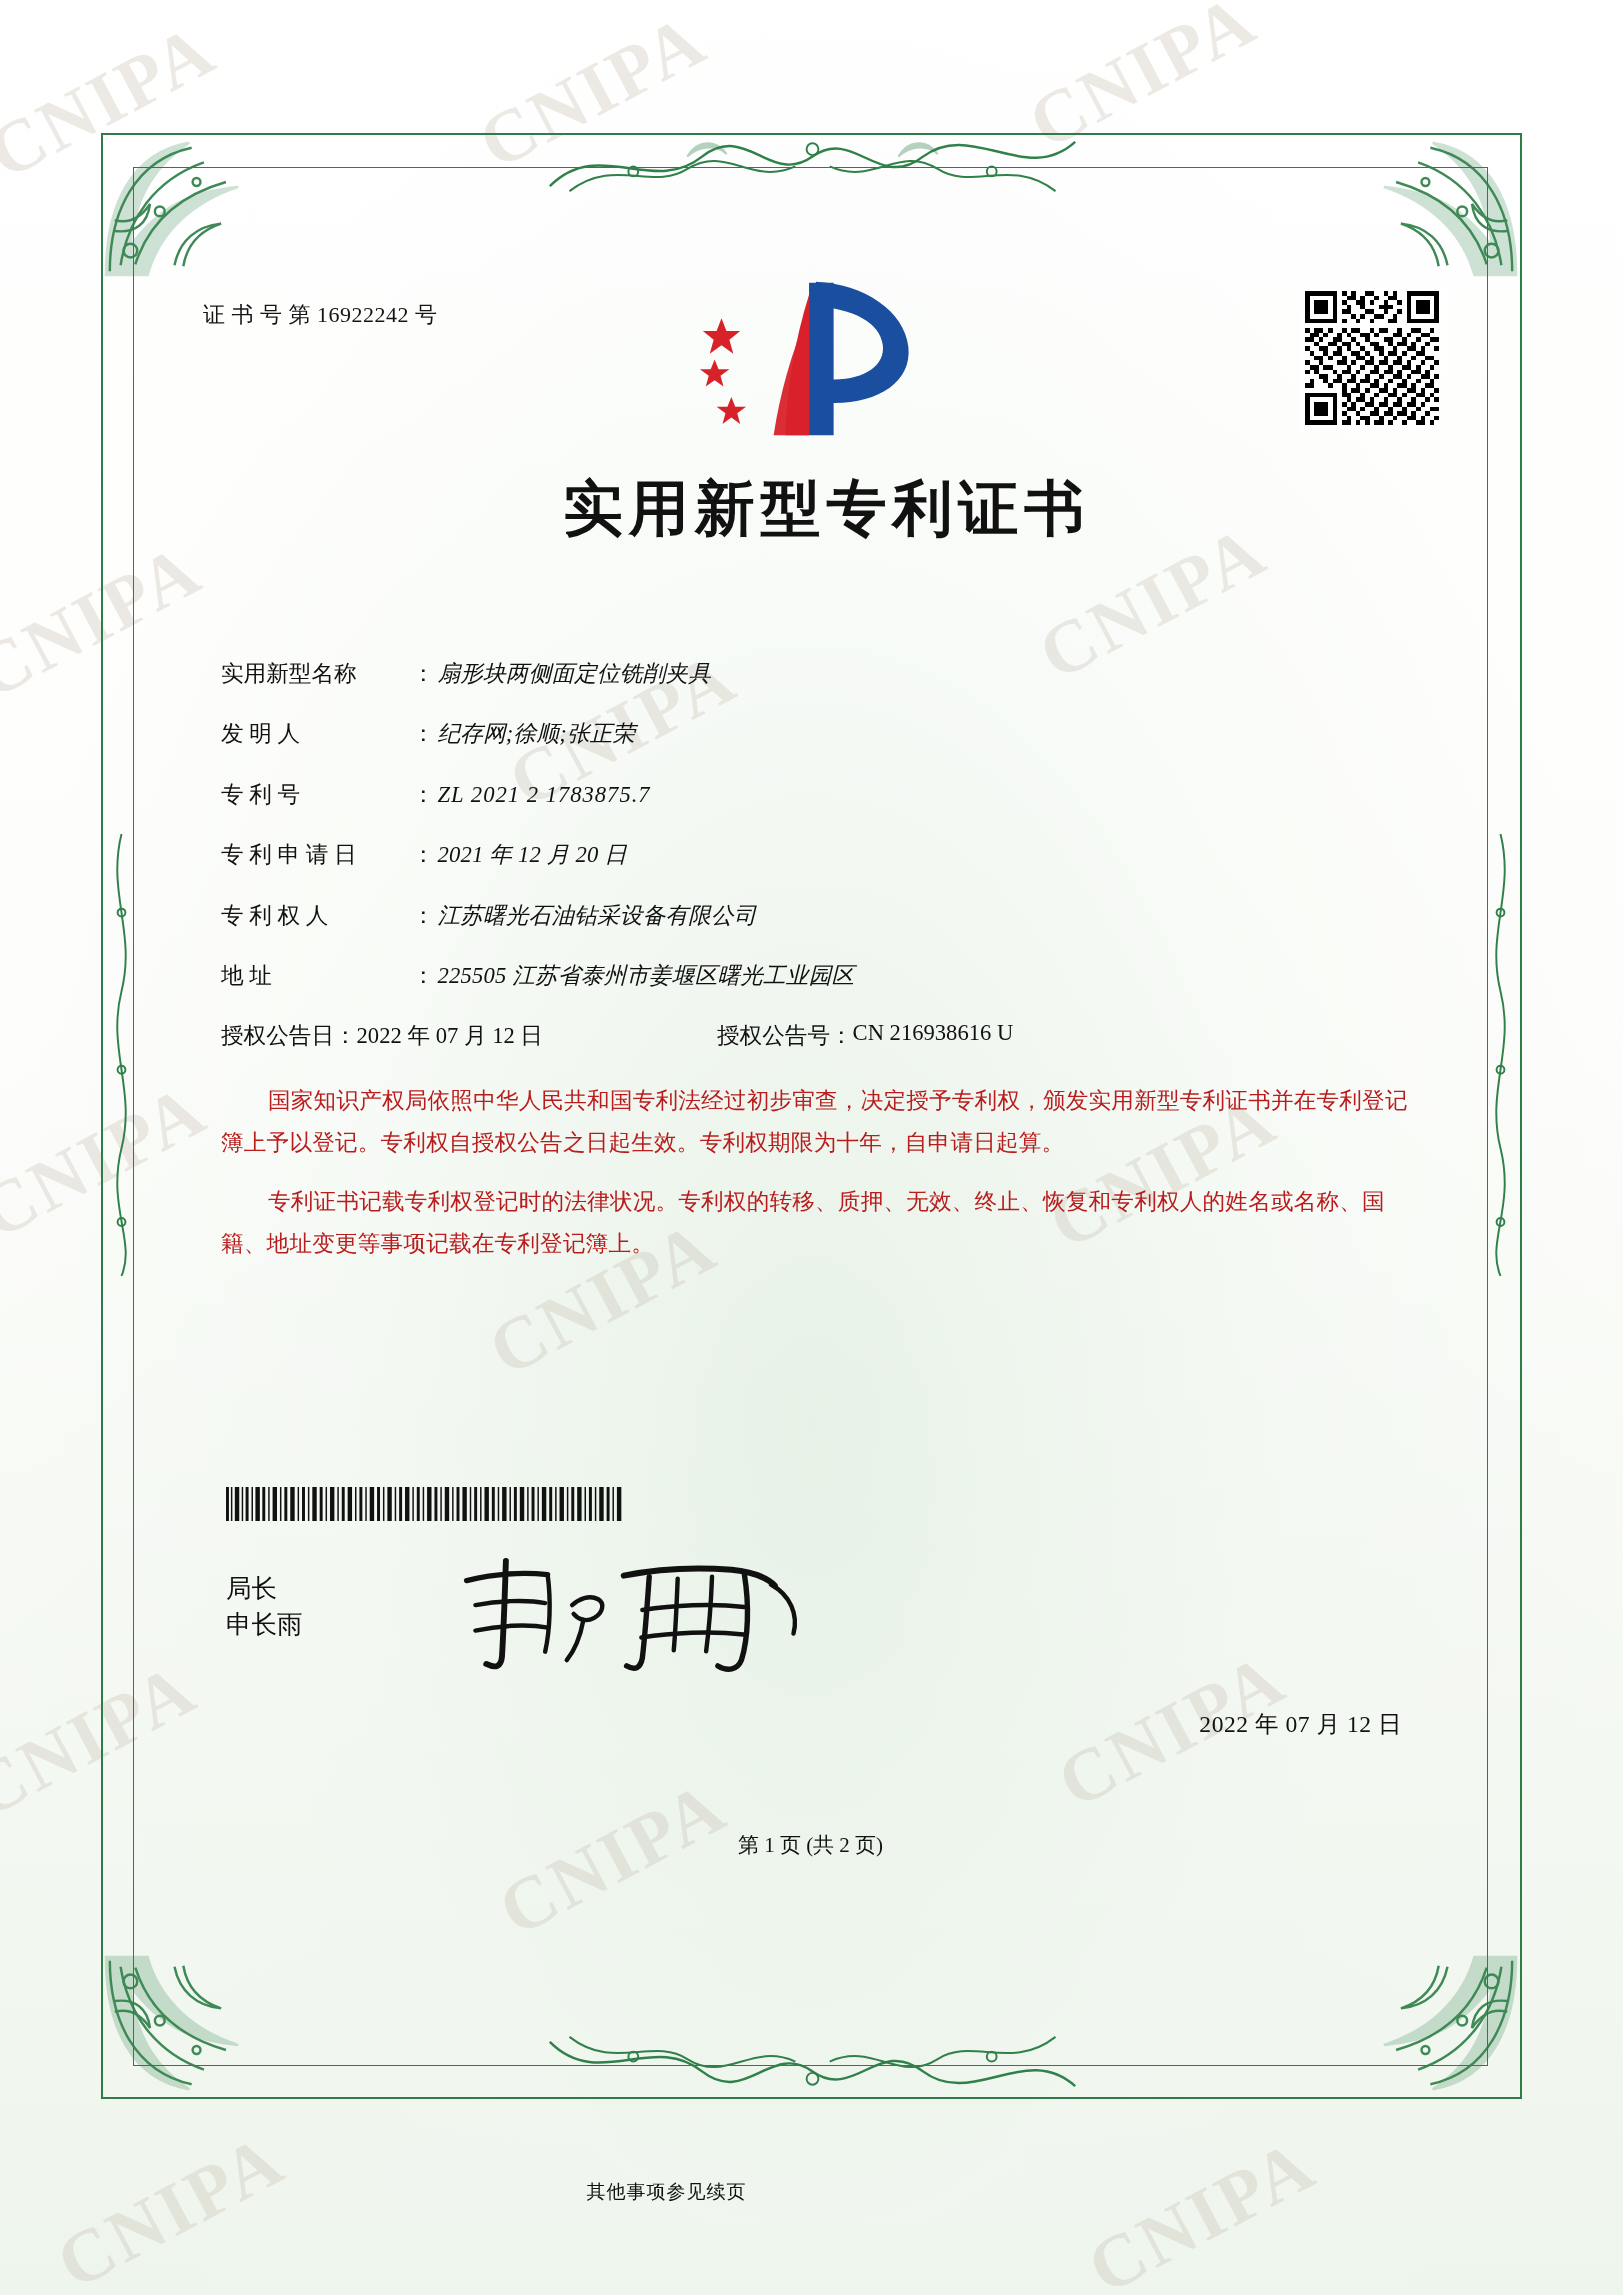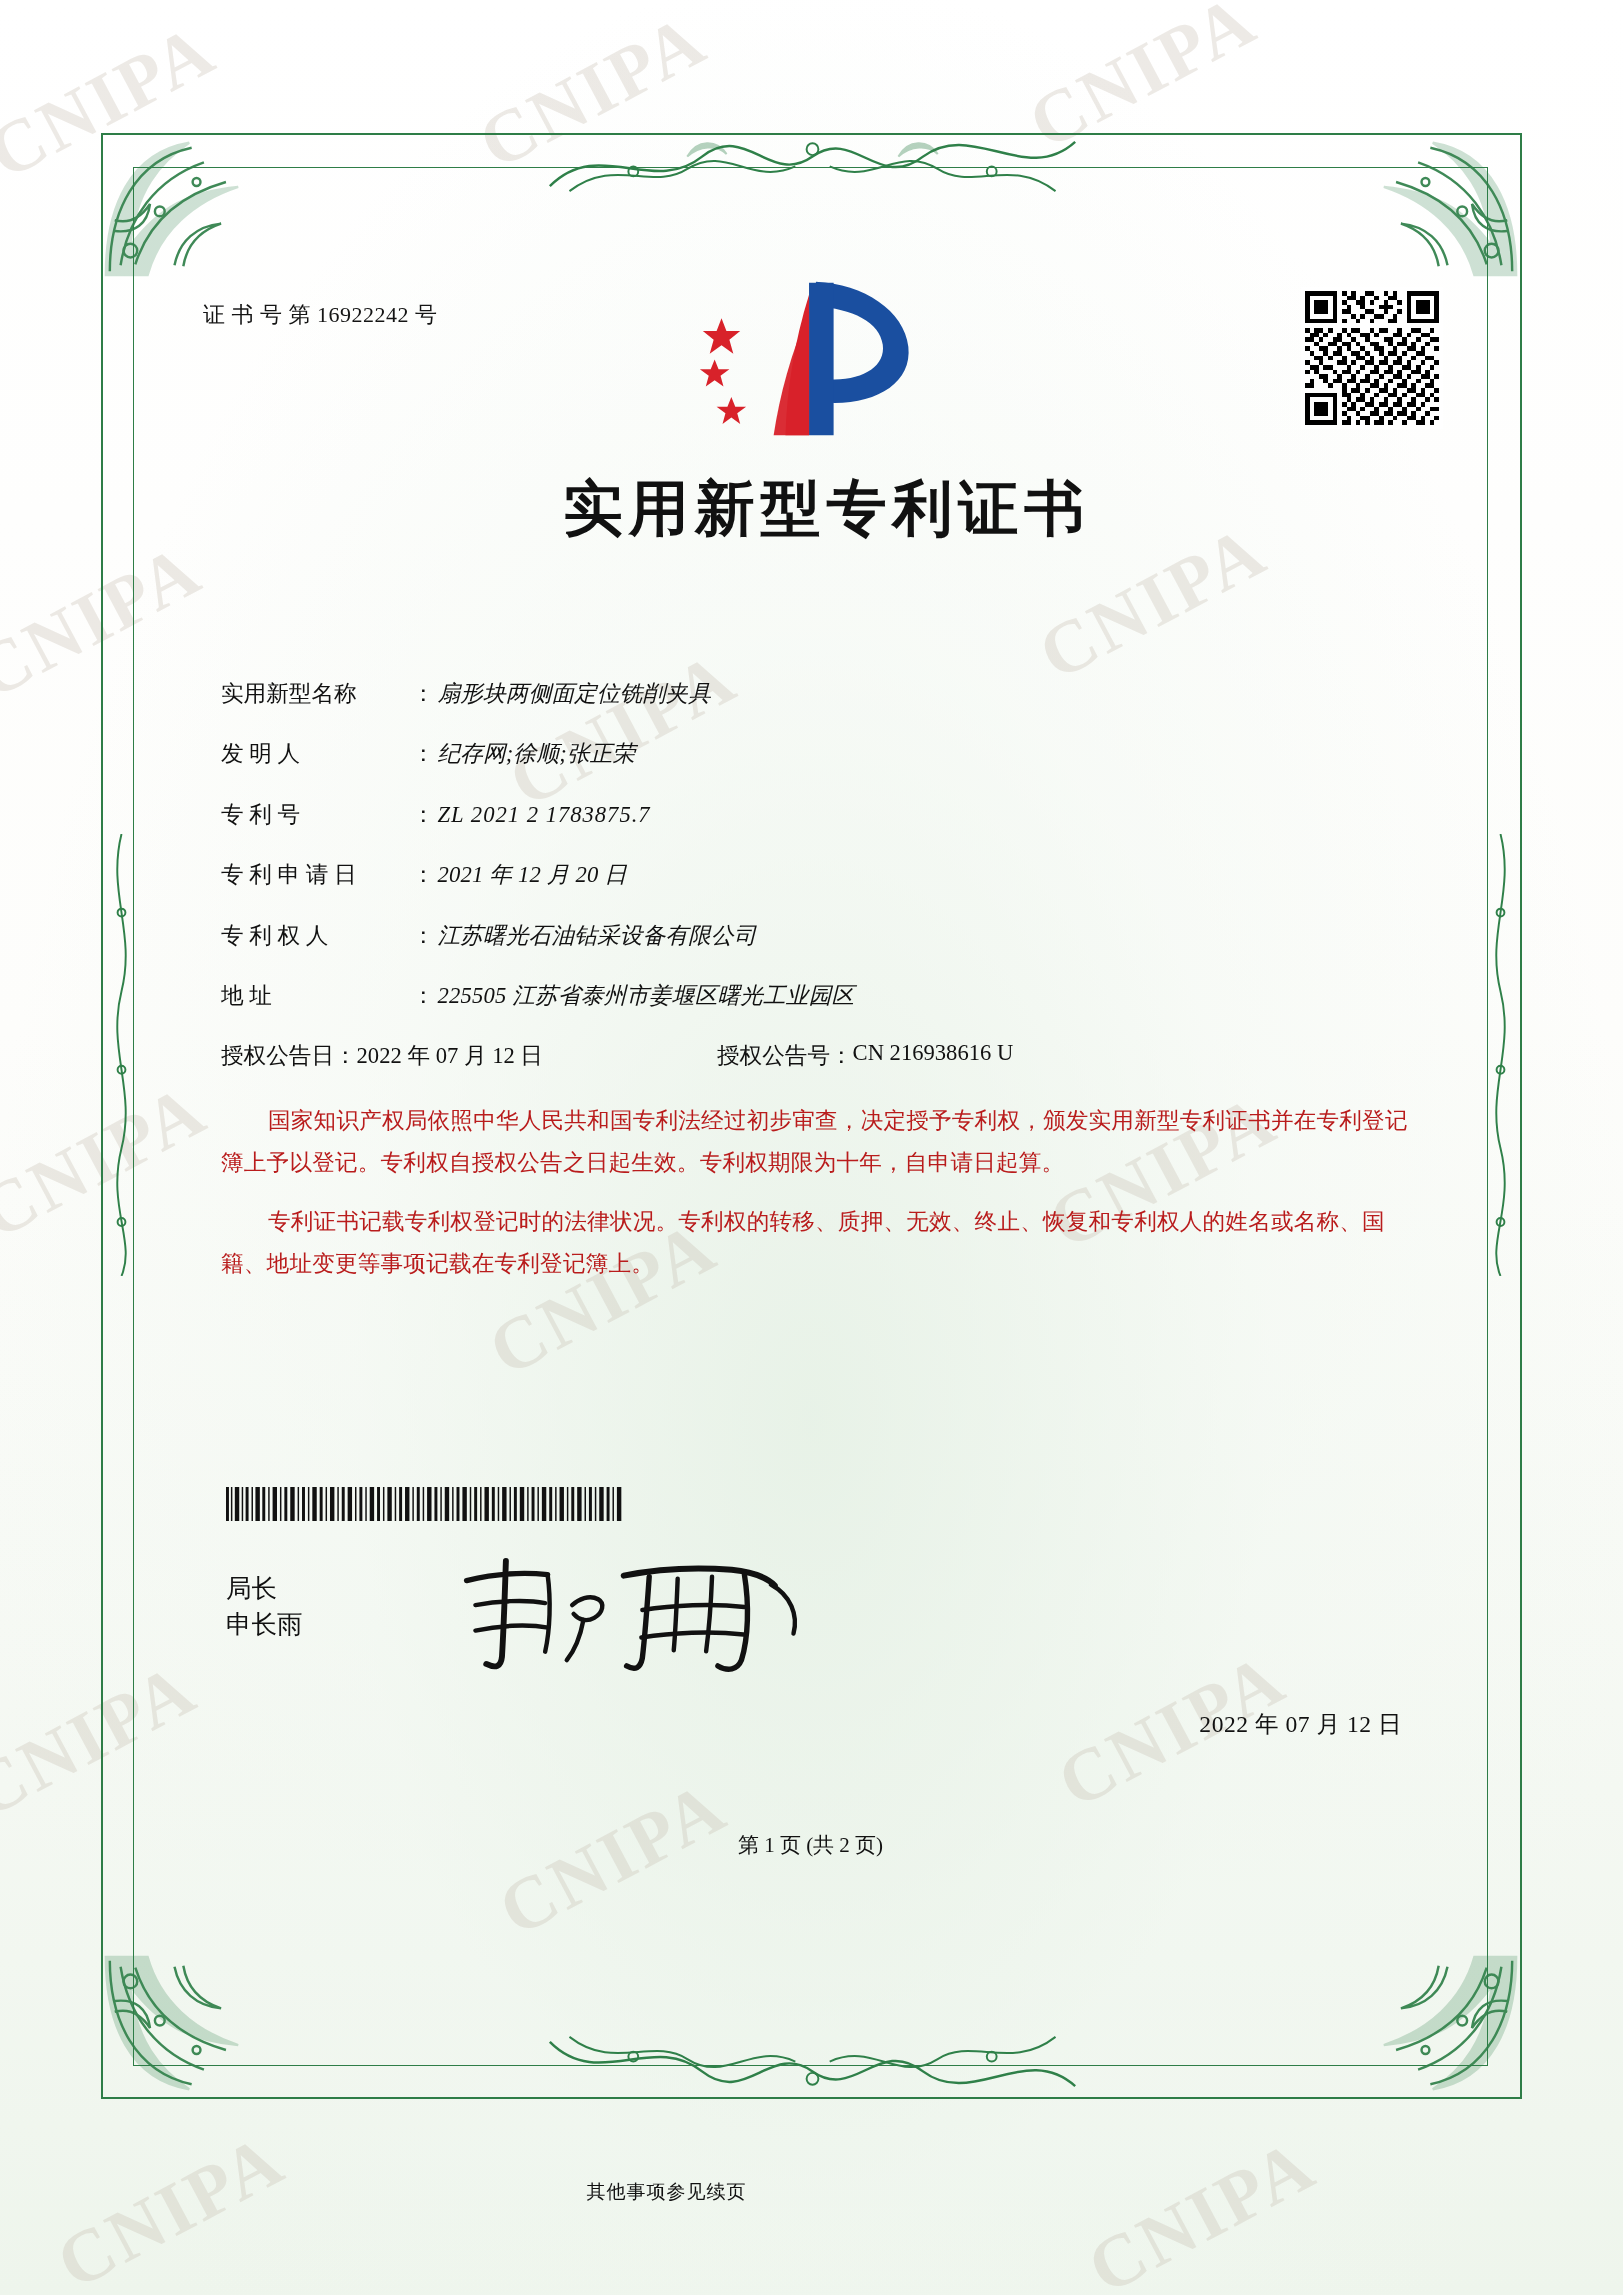--- a/index.html
+++ b/index.html
@@ -154,21 +154,20 @@
     letter-spacing: 5.9px;
     color: #111111;
     margin-left: 16px;
   }
 
   .fields {
     position: absolute;
     left: 88px;
     top: 491px;
     width: 1188px;
-    margin-top: 20px;
   }
   .field-row {
     display: flex;
     align-items: baseline;
     margin-bottom: 29.4px;
     font-size: 22.6px;
     color: #111;
   }
   .fl {
     width: 191px;

